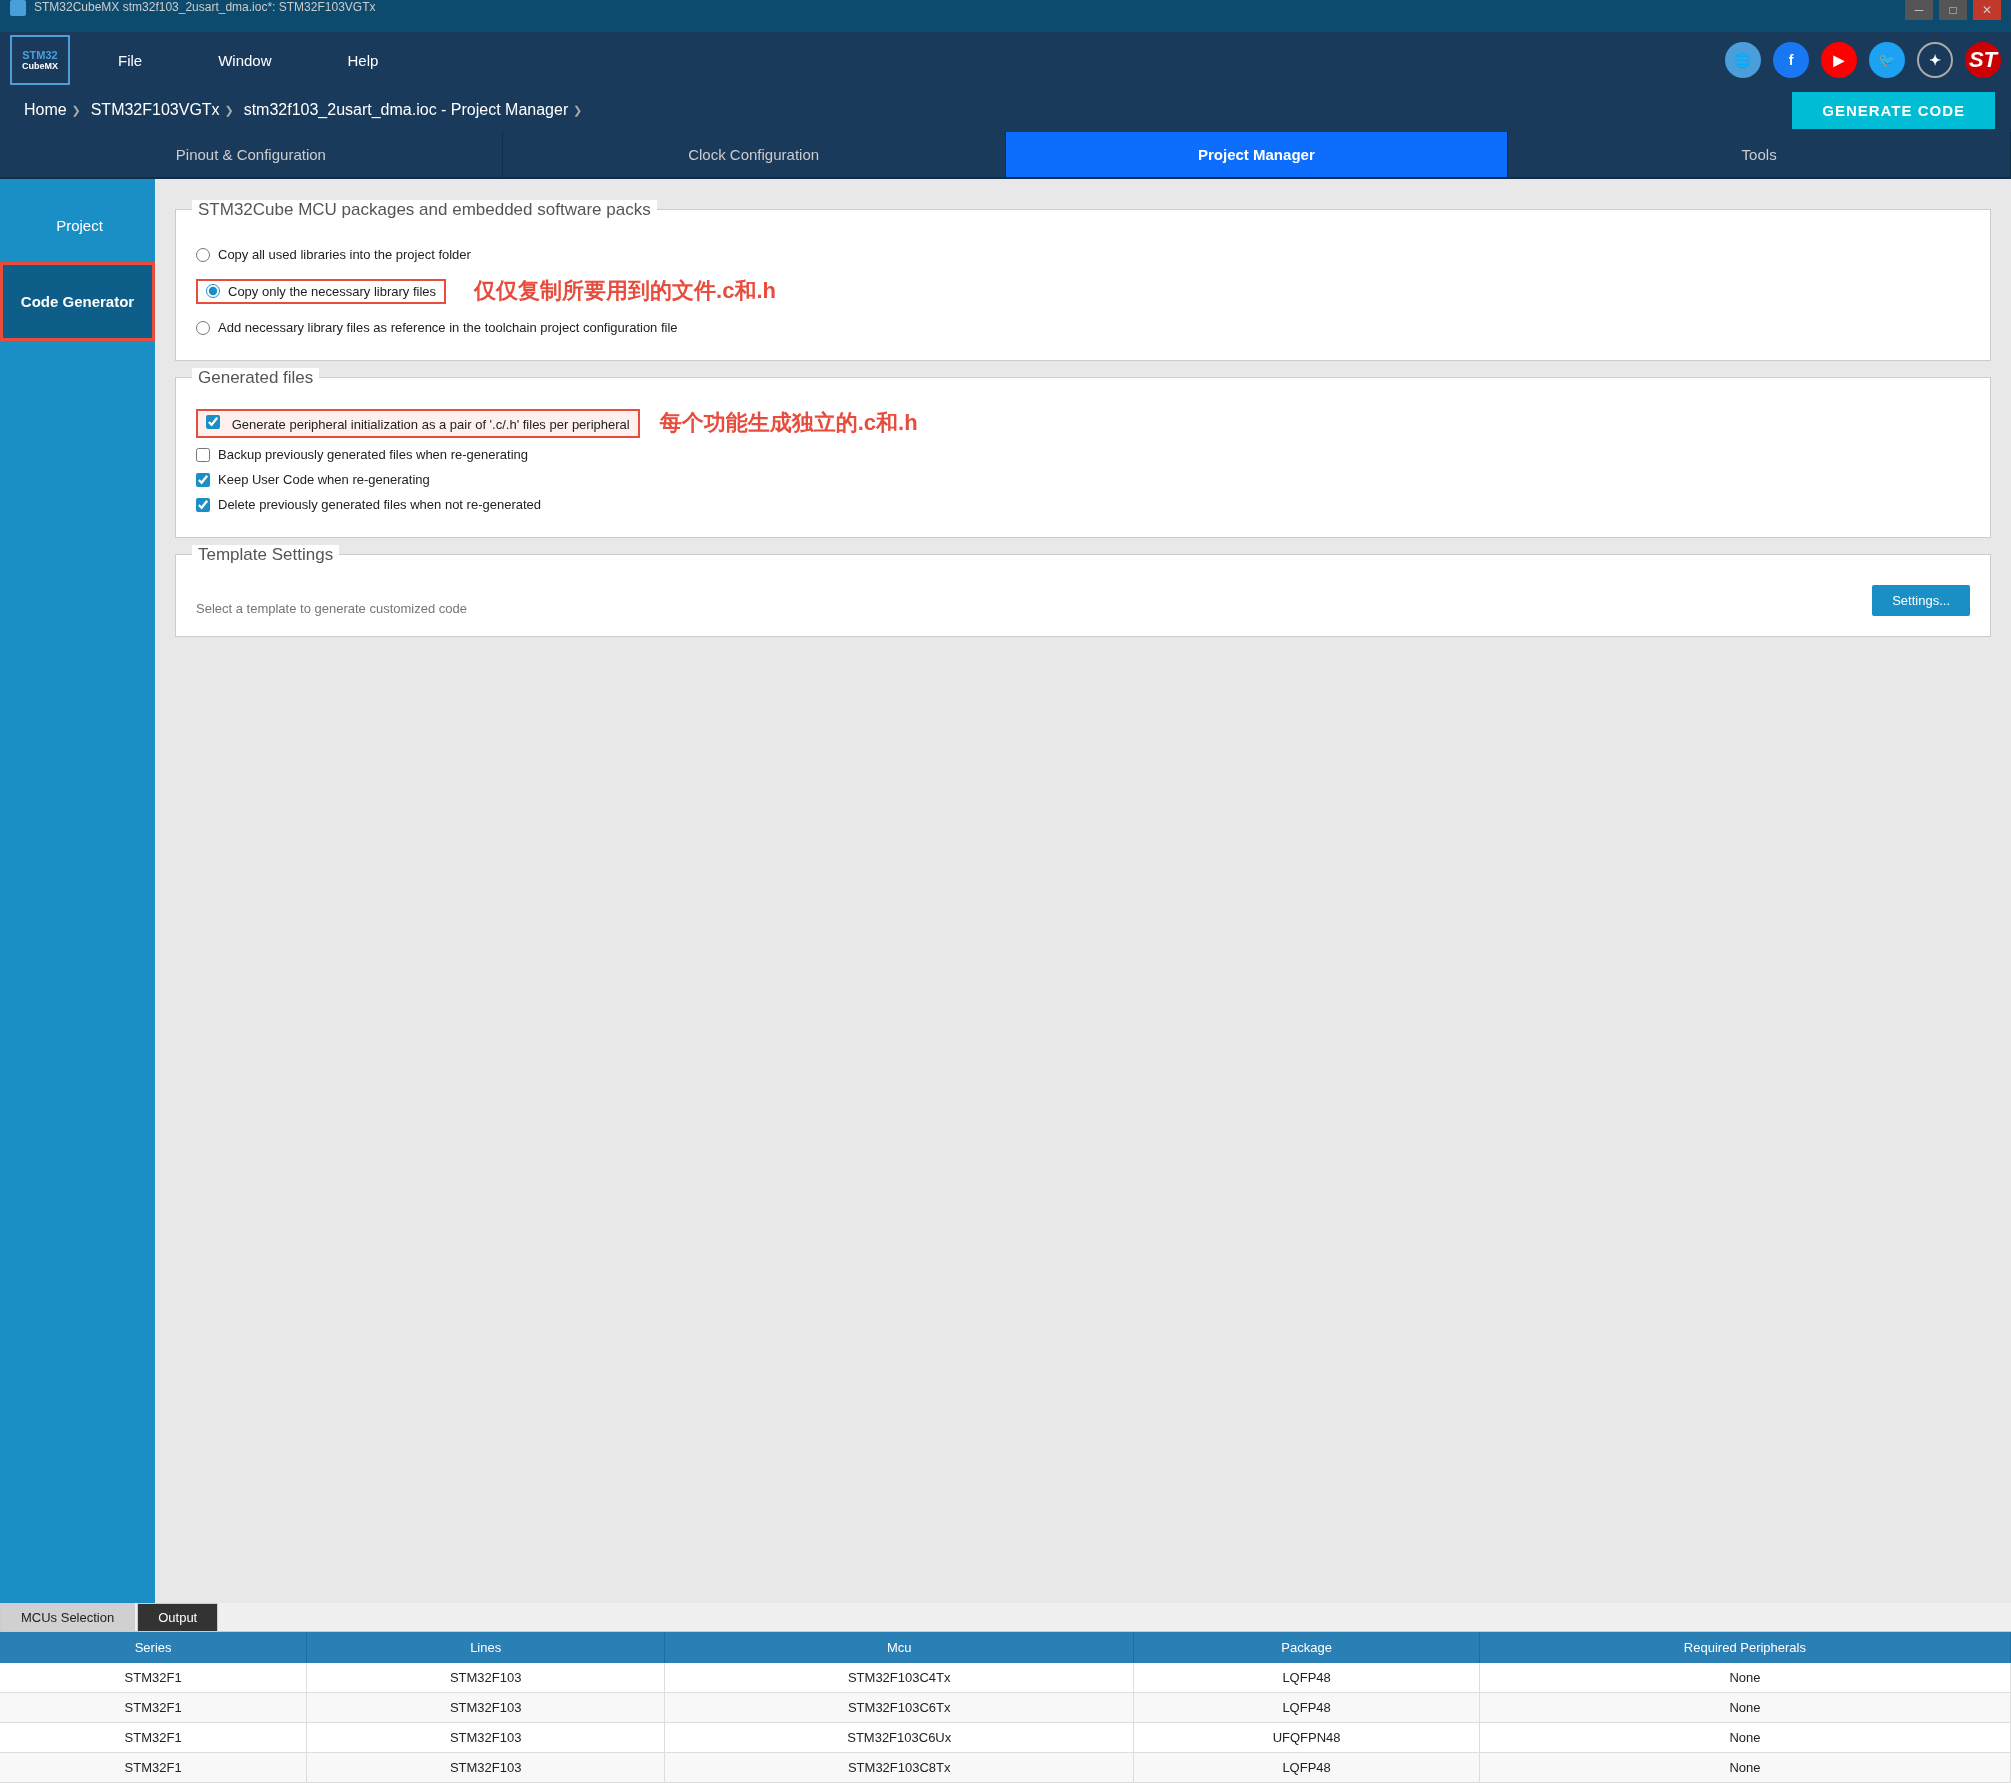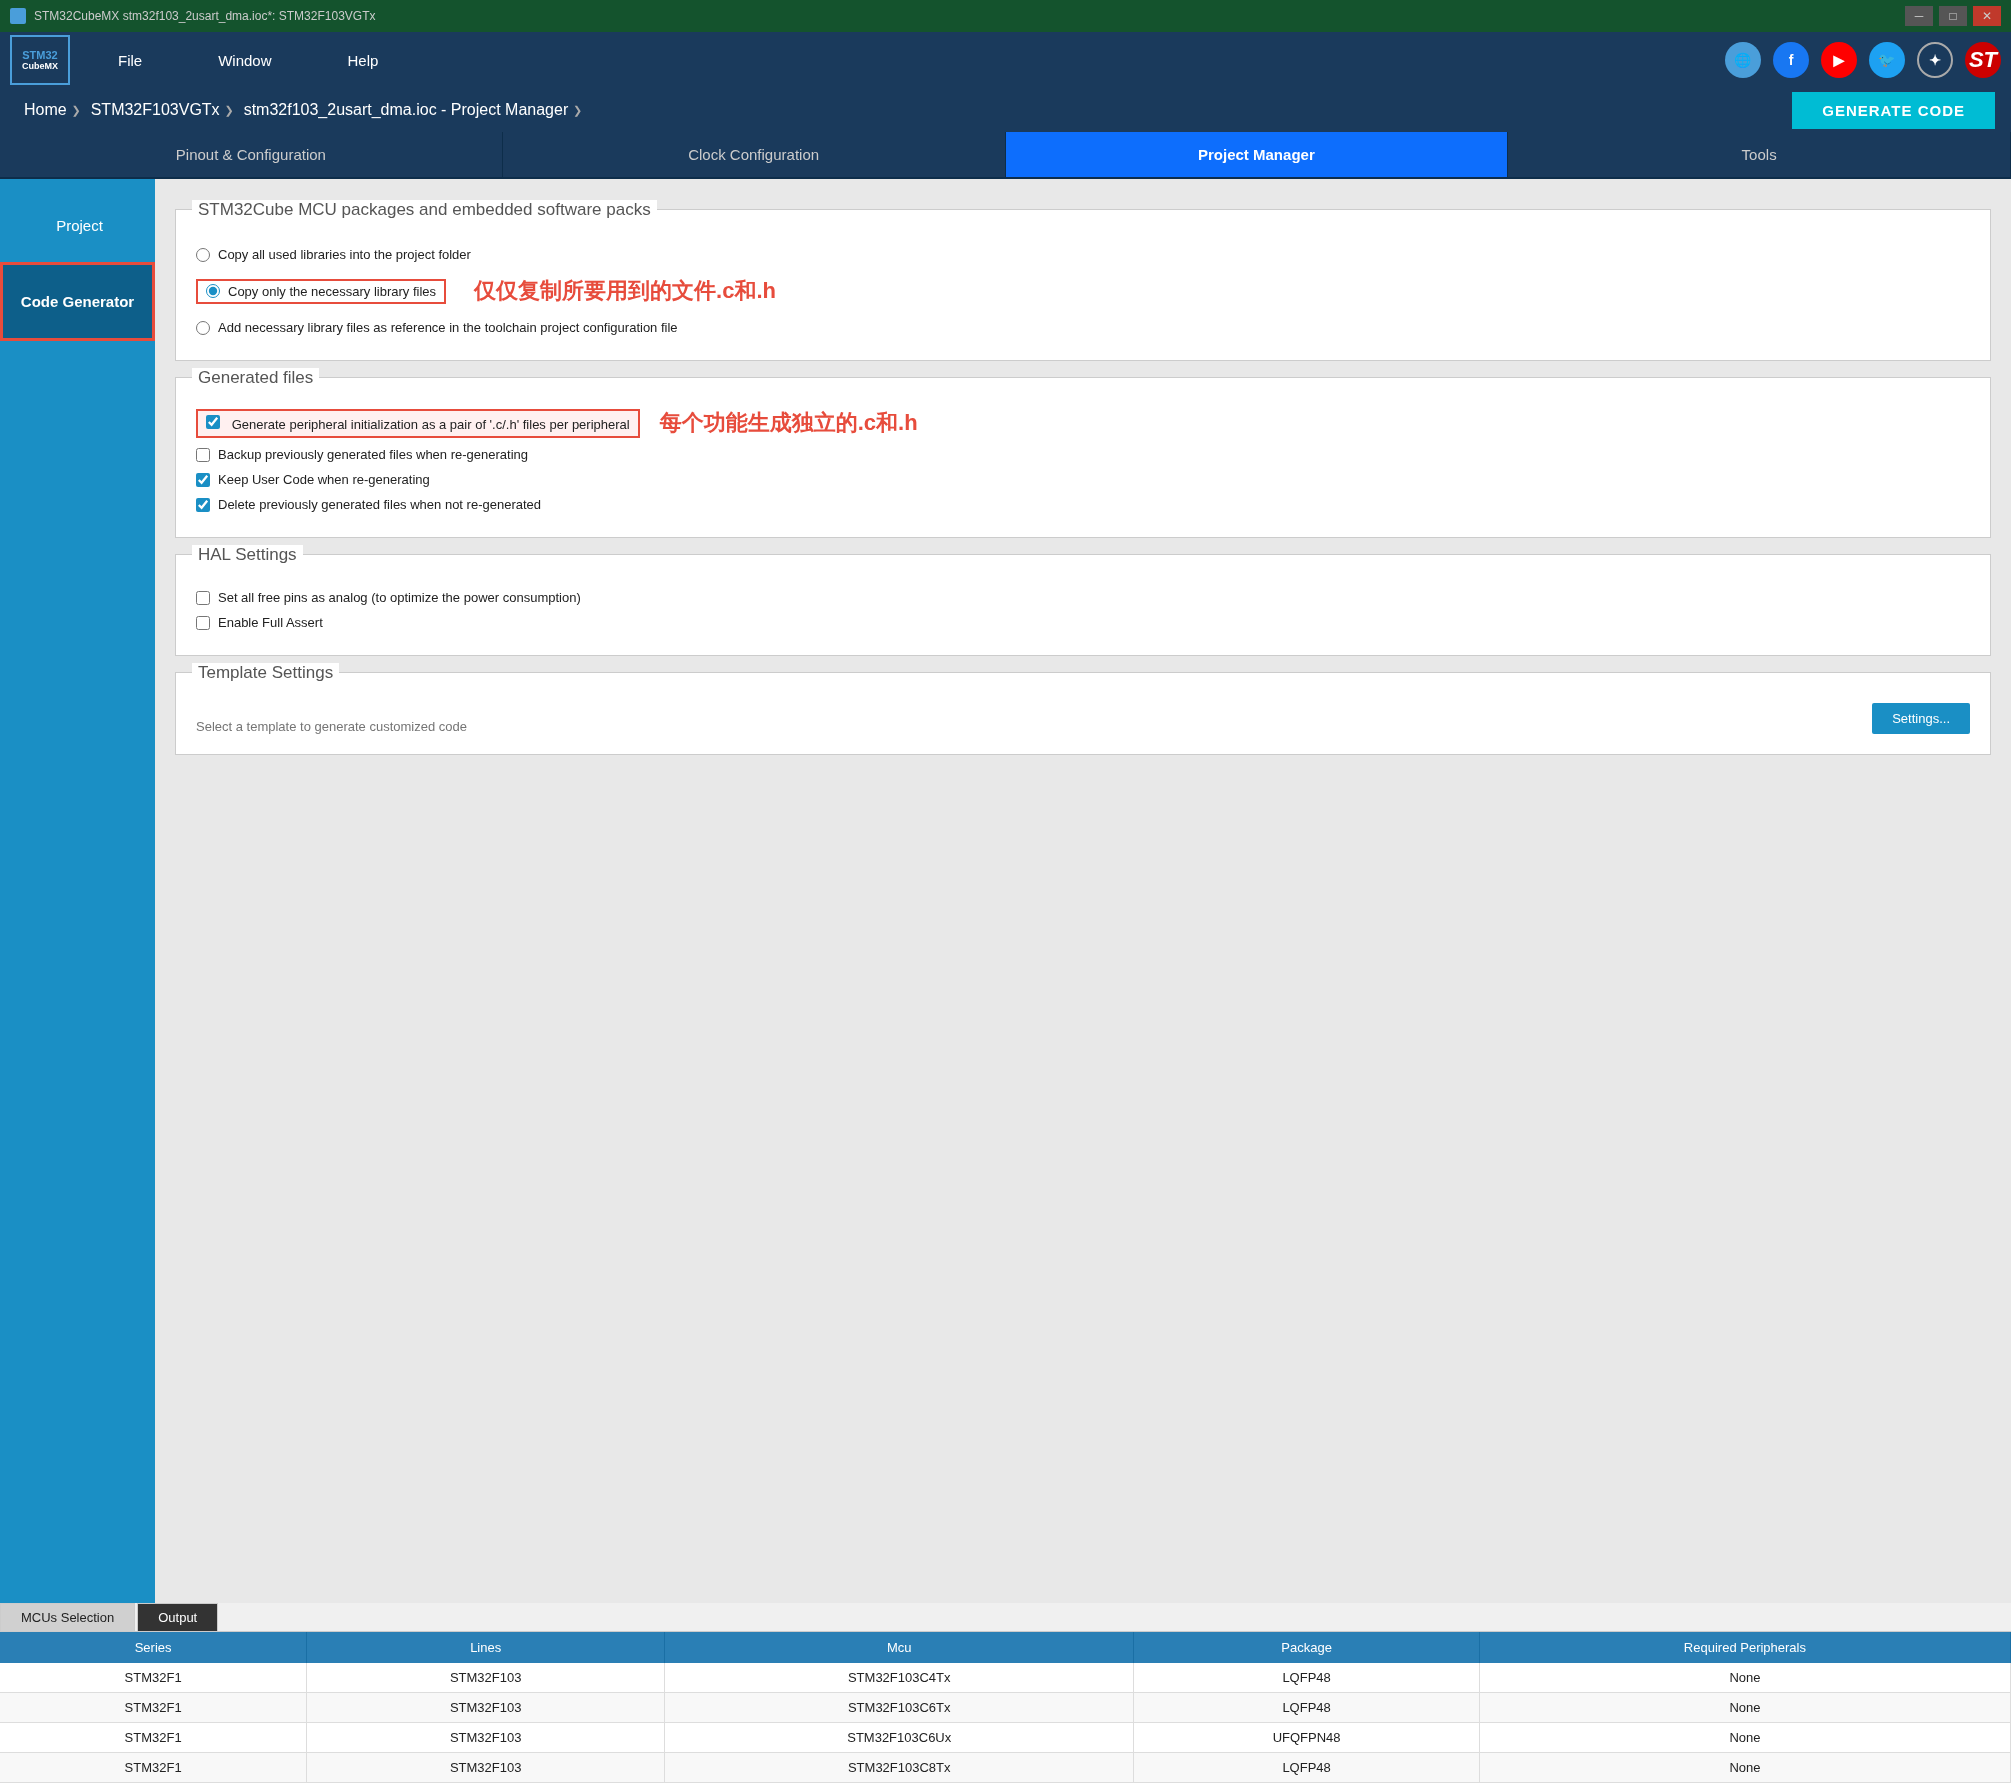--- a/index.html
+++ b/index.html
@@ -1,24 +1,23 @@
 <!DOCTYPE html>
 <html><head>
   <meta charset="utf-8">
   <style>
     * { box-sizing: border-box; margin: 0; padding: 0; font-family: 'Segoe UI', Arial, sans-serif; }
     body { background: #f0f0f0; font-size: 13px; color: #222; width: 2011px; min-height: 1783px; }
 
     
     .titlebar {
-      background: #14532d;
+      background: #0c4a6e;
       color: #ccc;
       height: 32px;
       display: flex;
-      align-items: center;
       padding: 0 10px;
       font-size: 12px;
       gap: 8px;
     }
     .titlebar-icon { width: 16px; height: 16px; background: #4a9eda; border-radius: 2px; display: inline-block; }
     .titlebar-title { flex: 1; }
     .titlebar-controls { display: flex; gap: 6px; }
     .titlebar-btn { width: 28px; height: 20px; background: #555; border: none; color: #ccc; cursor: pointer; font-size: 12px; display: flex; align-items: center; justify-content: center; }
     .titlebar-btn.close { background: #c0392b; }
 
@@ -333,33 +332,20 @@
           <input type="checkbox" checked="" style="">
           <span>Keep User Code when re-generating</span>
         </div>
         <div class="checkbox-item">
           <input type="checkbox" checked="" style="">
           <span>Delete previously generated files when not re-generated</span>
         </div>
       </div>
     </div>
 
-    <div class="section-box">
-      <span class="section-title">HAL Settings</span>
-      <div style="margin-top: 14px;">
-        <div class="checkbox-item">
-          <input type="checkbox" style="">
-          <span>Set all free pins as analog (to optimize the power consumption)</span>
-        </div>
-        <div class="checkbox-item">
-          <input type="checkbox" style="">
-          <span>Enable Full Assert</span>
-        </div>
-      </div>
-    </div>
 
     <div class="section-box">
       <span class="section-title">Template Settings</span>
       <div class="template-row" style="margin-top: 14px;">
         <input class="template-input" type="text" readonly="" placeholder="Select a template to generate customized code" style="">
         <button class="settings-btn">Settings...</button>
       </div>
     </div>
 
   </div>

